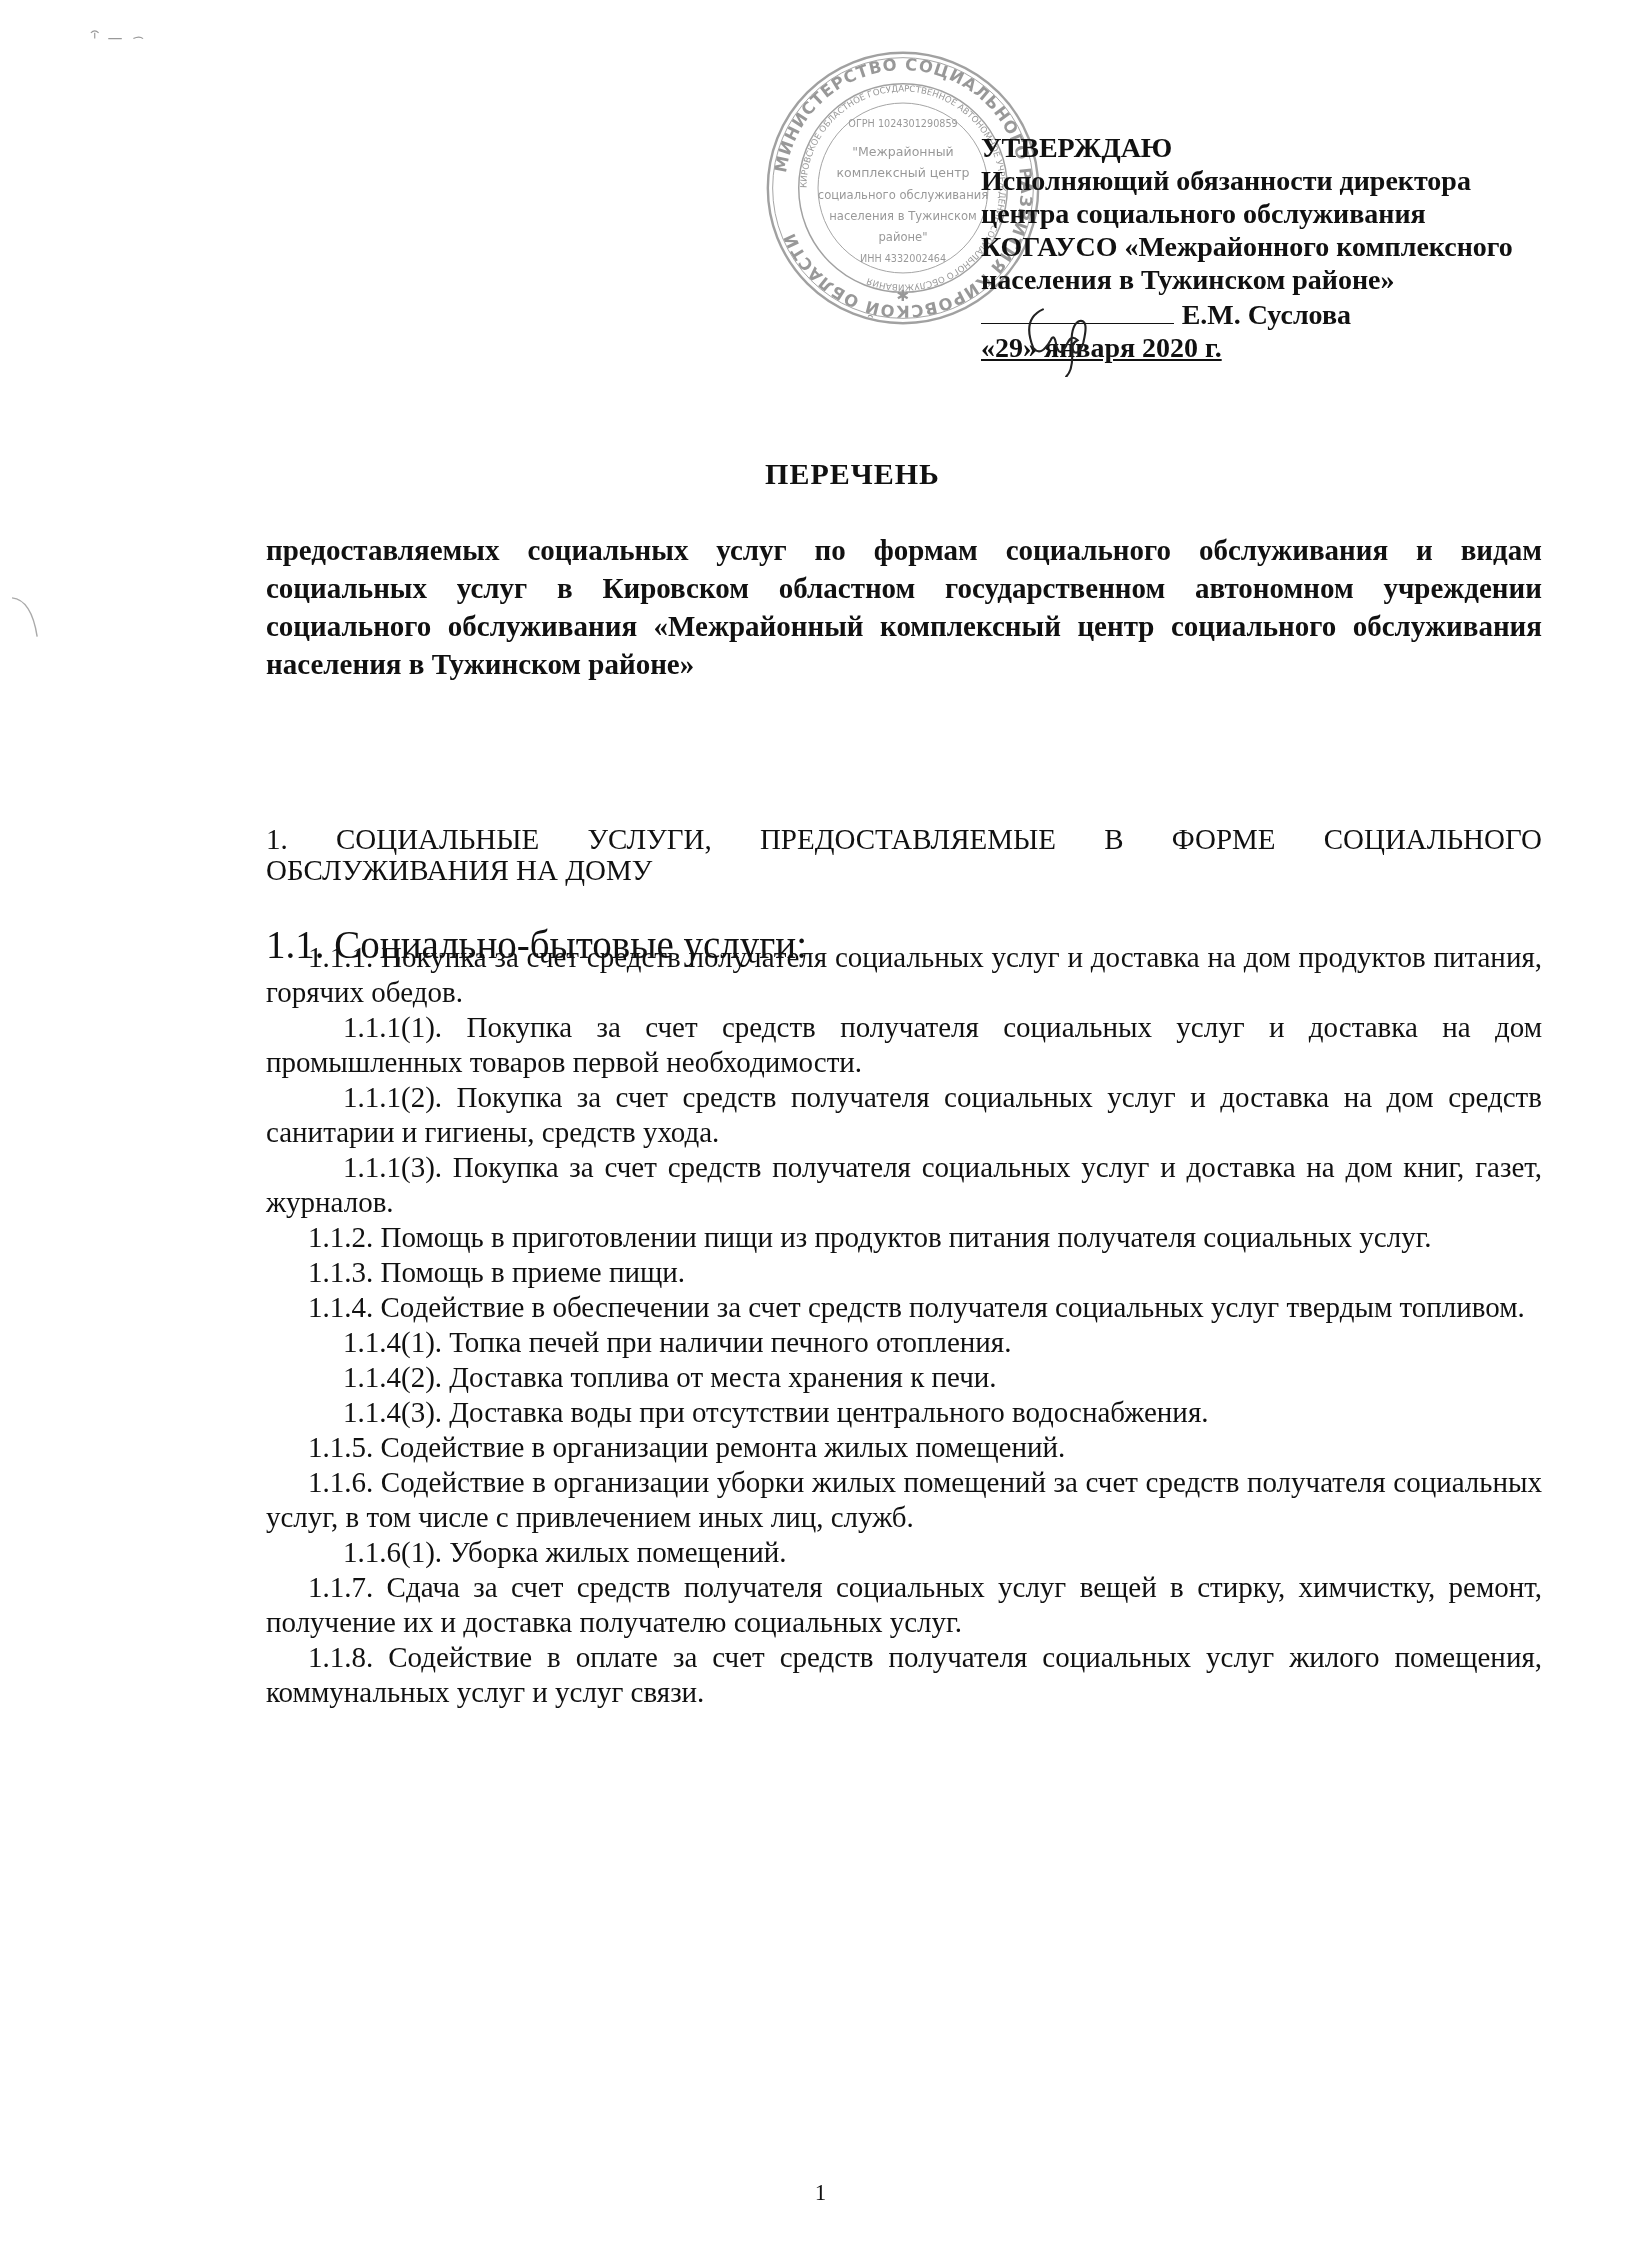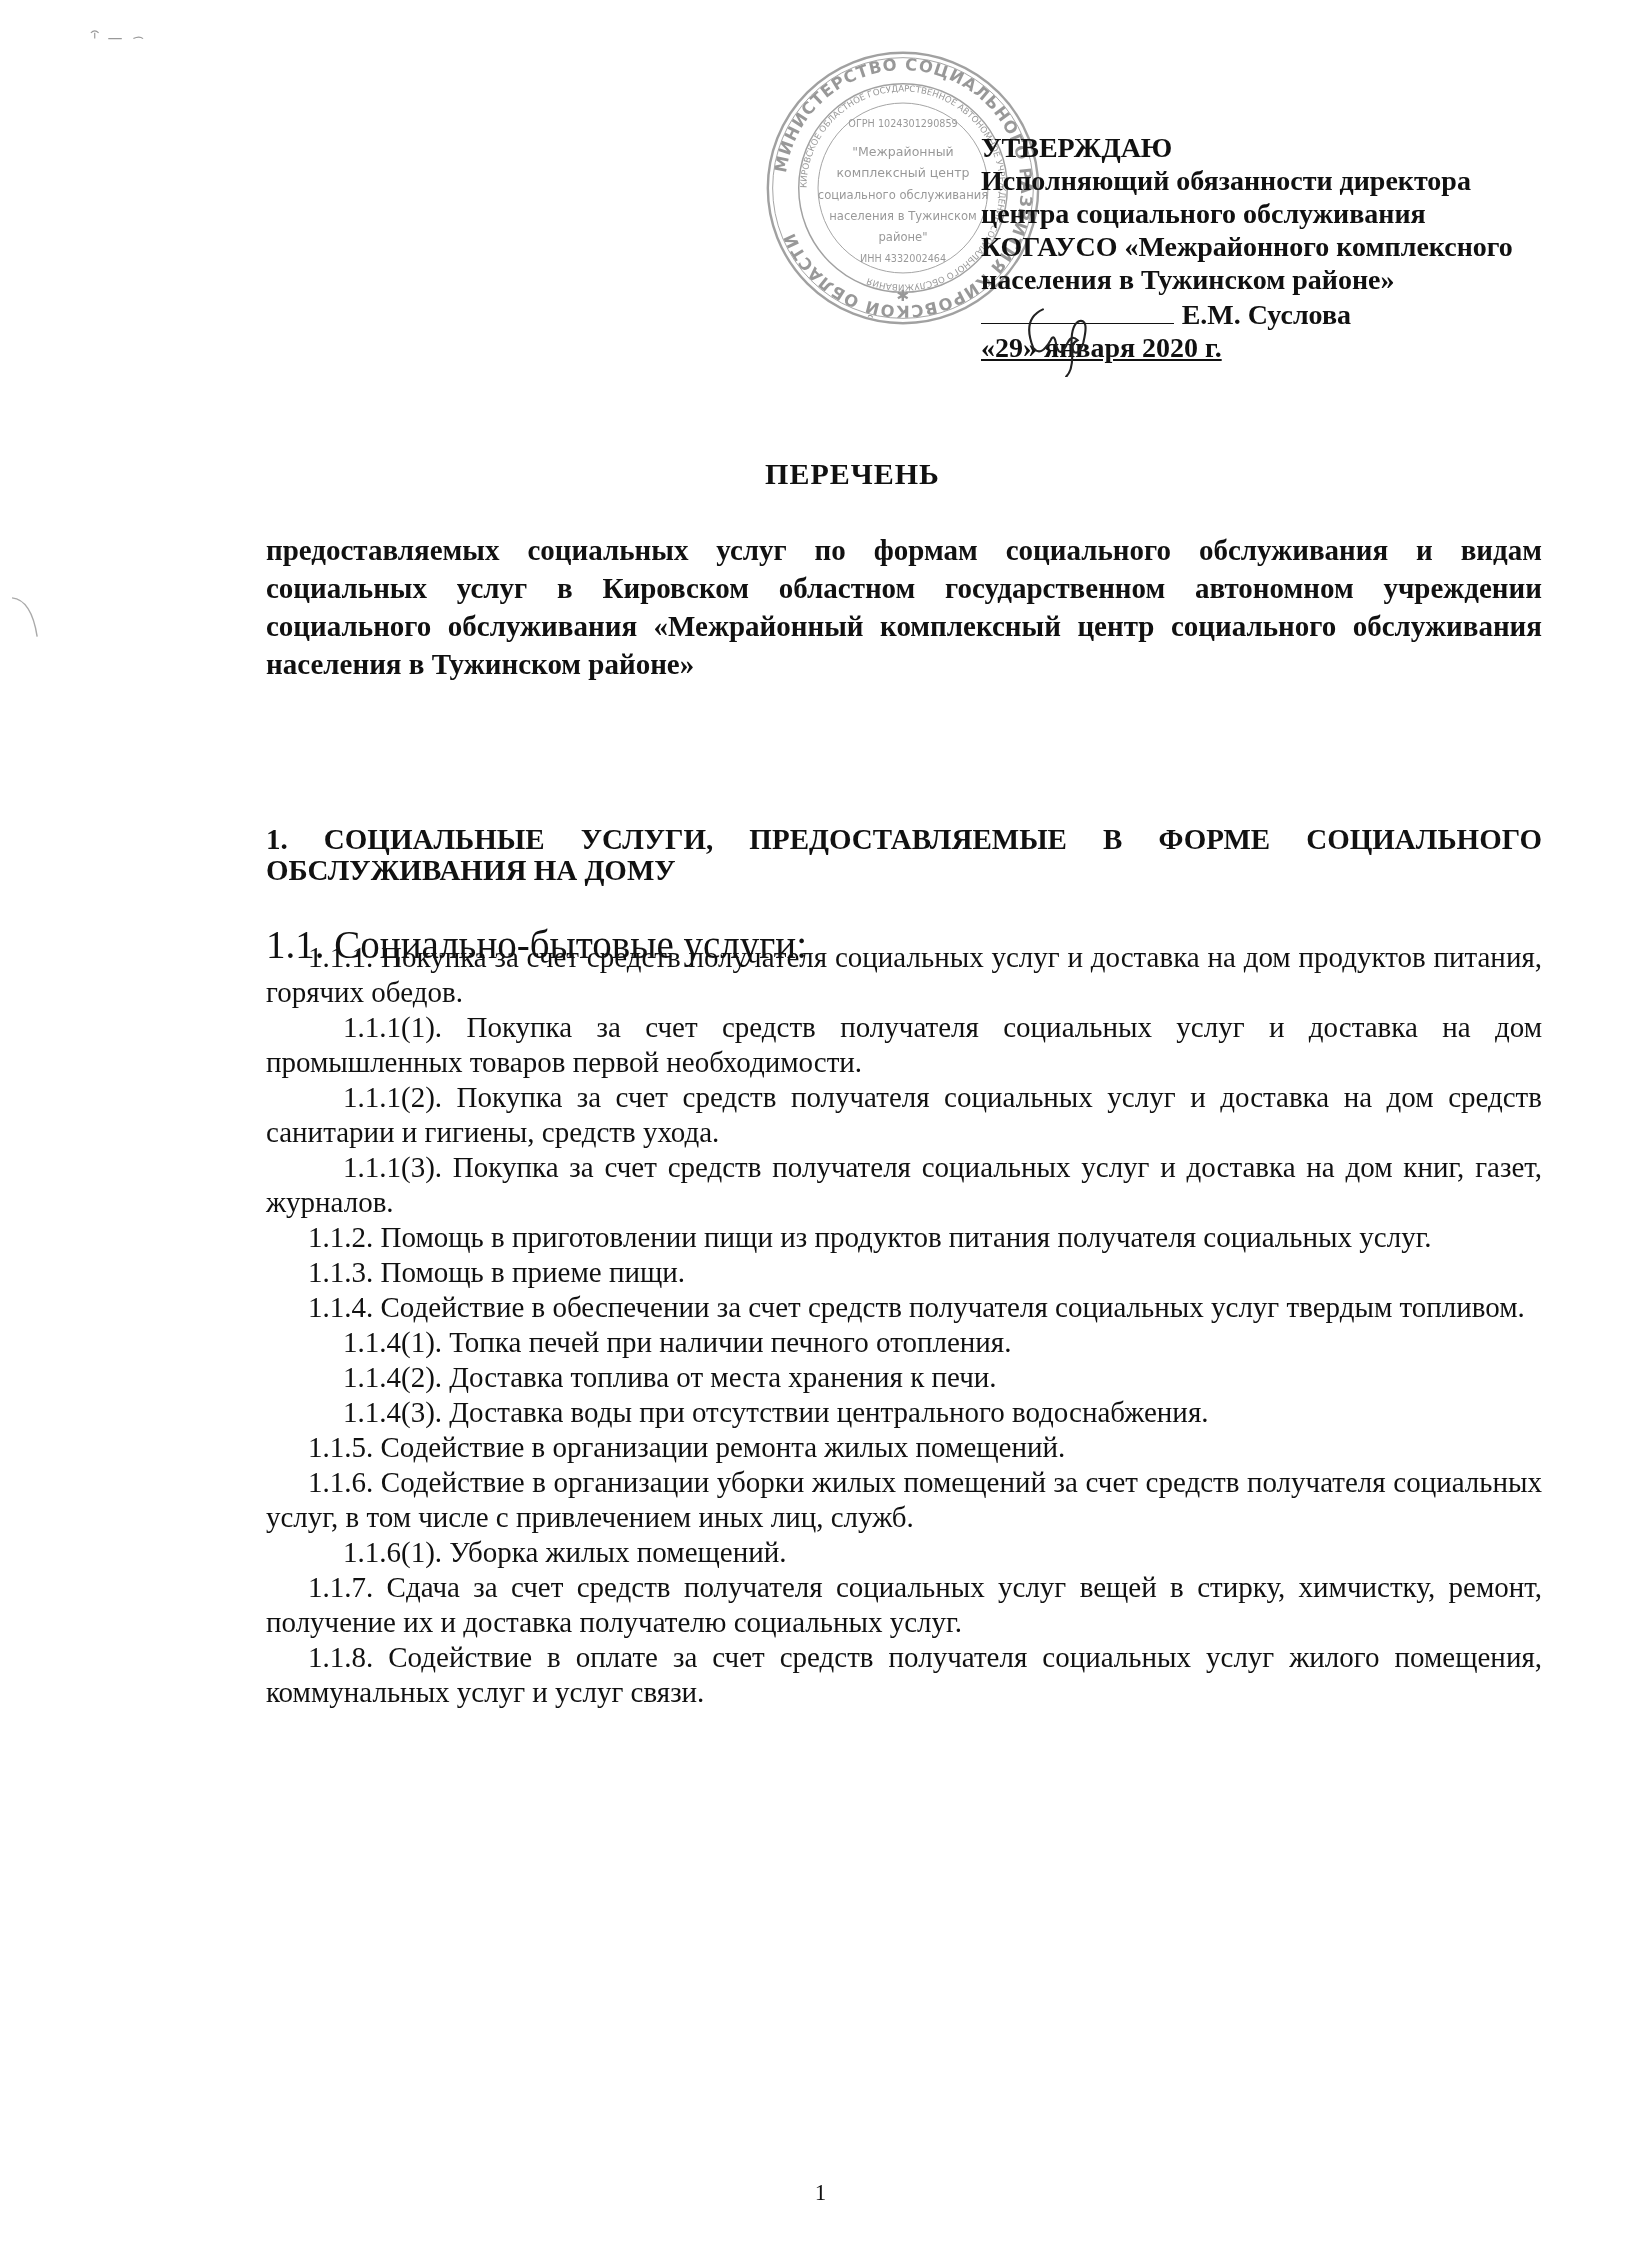--- a/index.html
+++ b/index.html
@@ -38,21 +38,21 @@
       font-weight: bold; font-size: 30px; letter-spacing: 1px; padding-left: 32px;
     }
     .subtitle {
       position: absolute; left: 266px; width: 1276px; top: 531px;
       font-weight: bold; font-size: 29px; line-height: 38px;
       text-align: justify; text-align-last: left;
     }
 
     .section-heading {
       position: absolute; left: 266px; width: 1276px; top: 824px;
-      font-weight: bold; font-size: 29px; line-height: 31px;
+      font-weight: normal; font-size: 29px; line-height: 31px;
       text-align: justify; text-align-last: left;
     }
 
     .subsection {
       position: absolute; left: 266px; top: 922px;
       font-size: 39px;
     }
 
     .items {
       position: absolute; left: 266px; width: 1276px; top: 940px;

